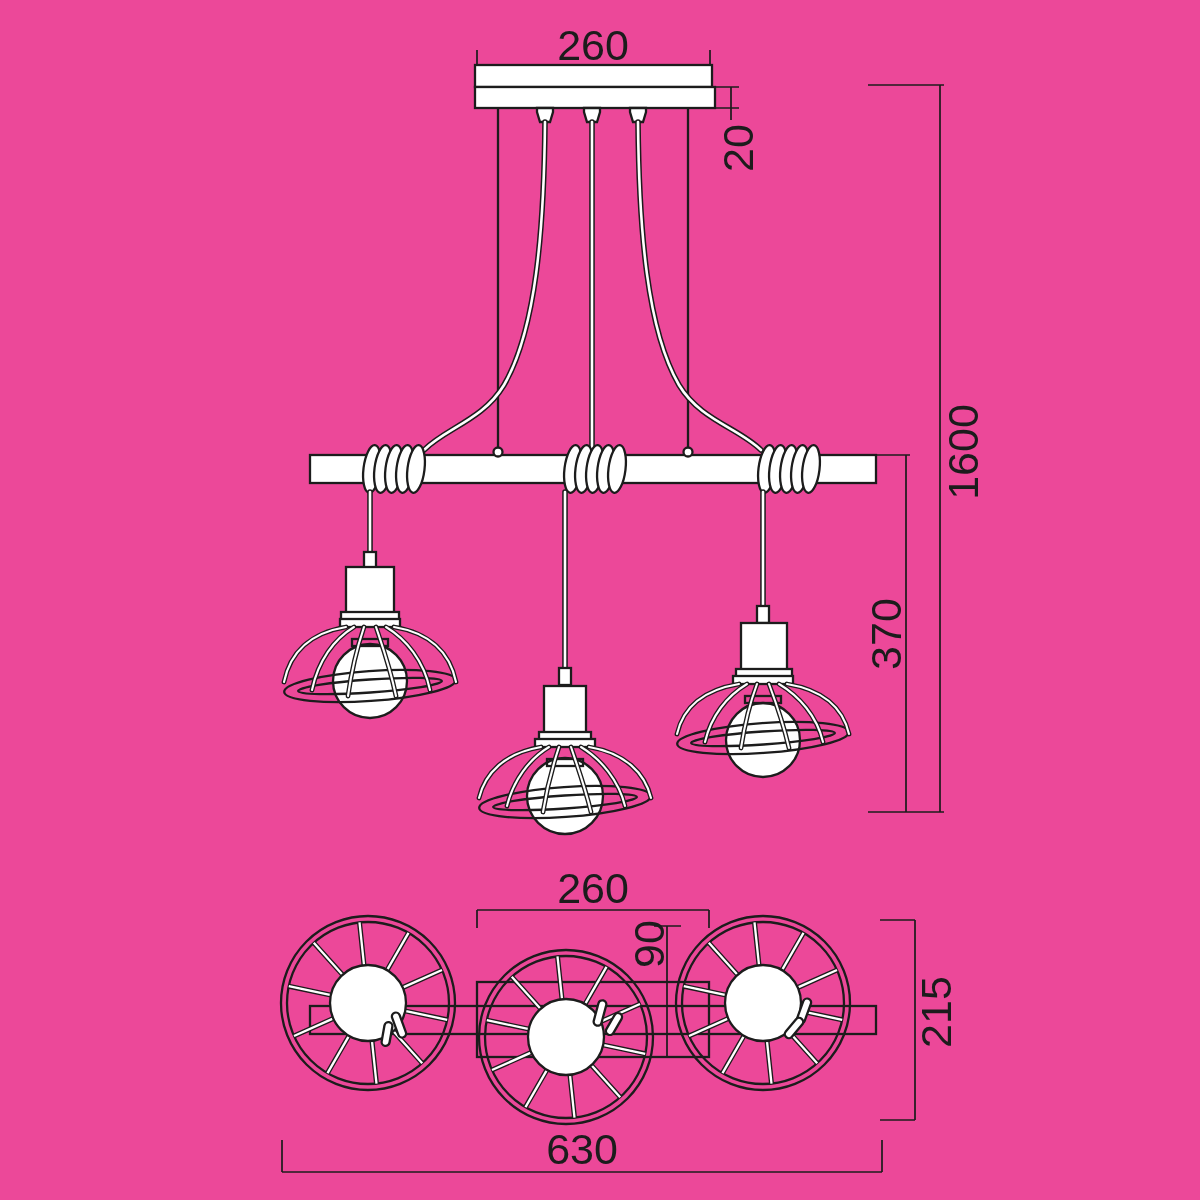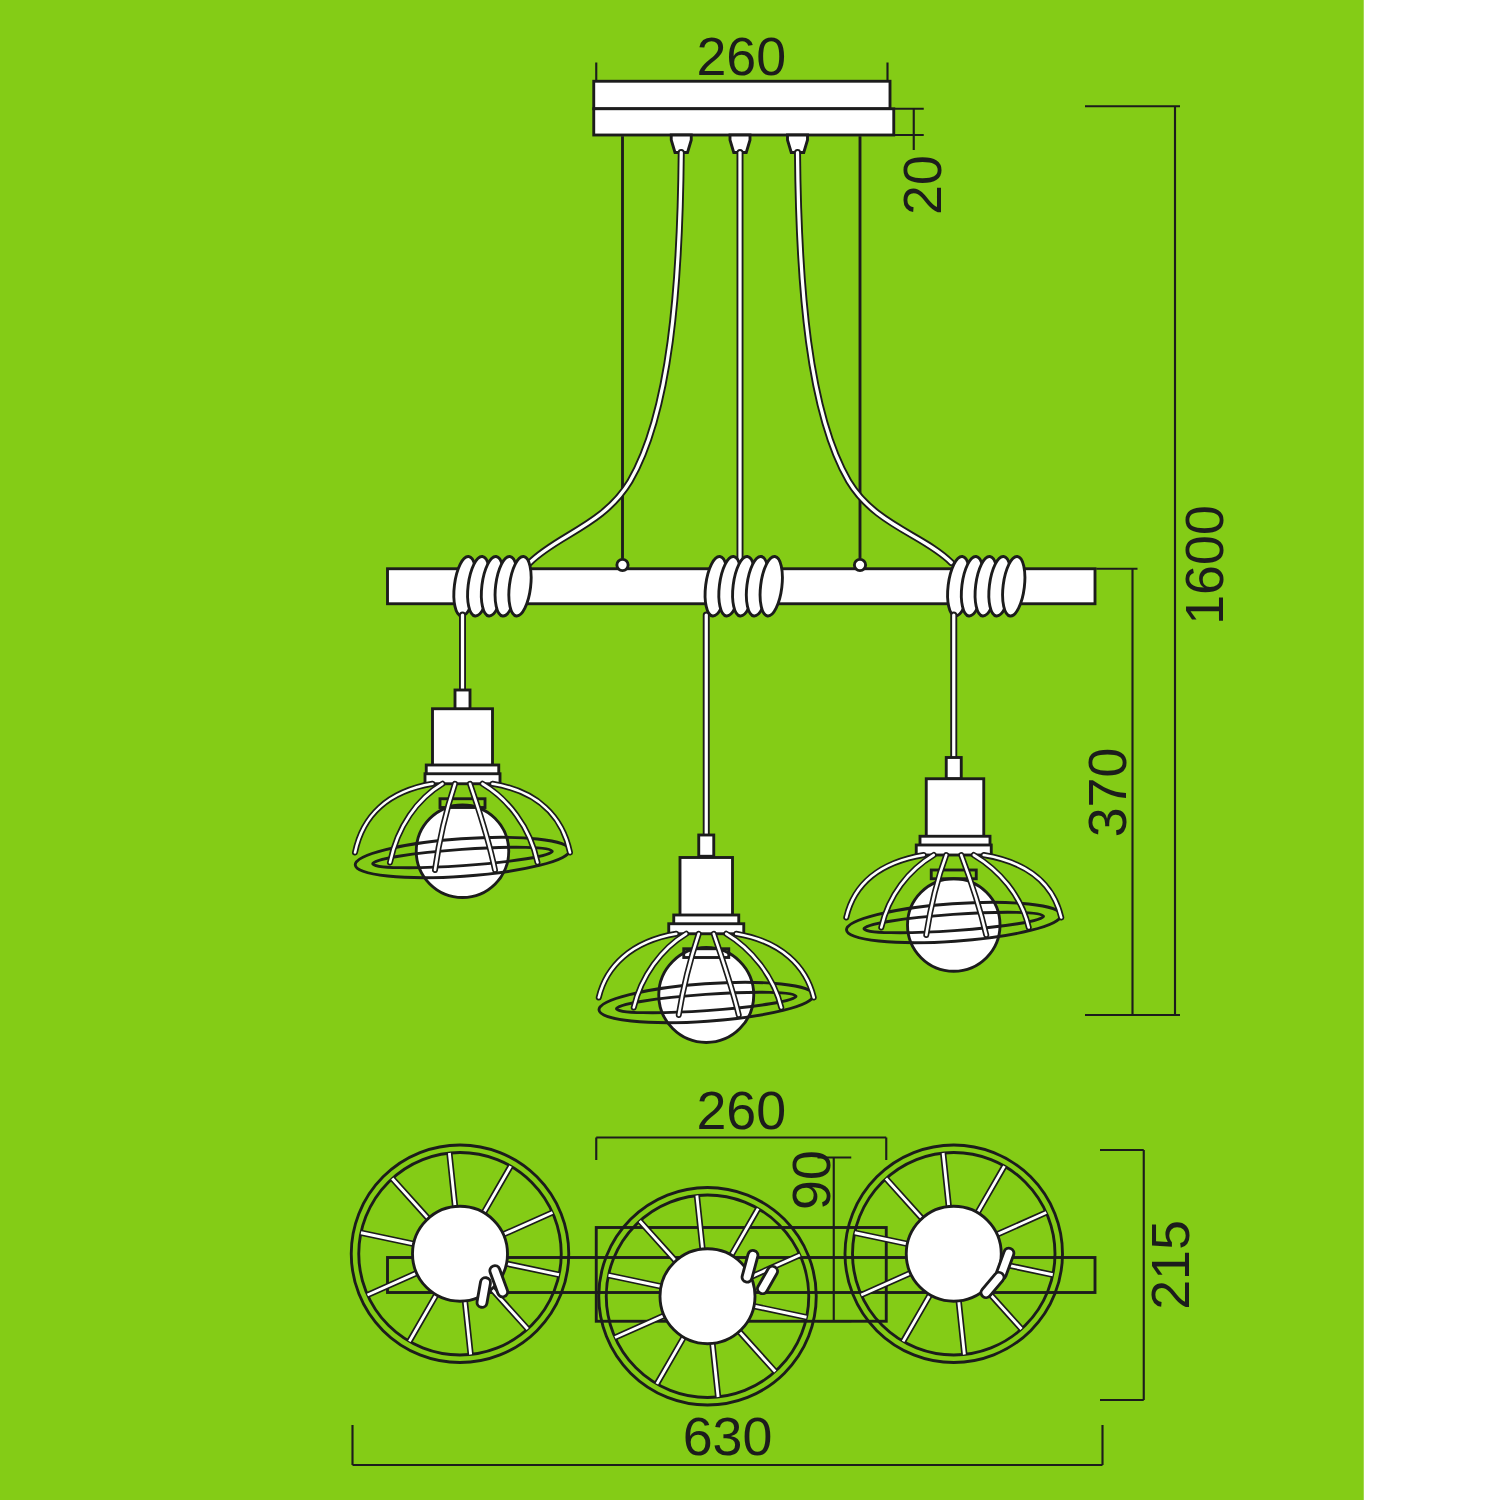--- a/index.html
+++ b/index.html
@@ -1,16 +1,16 @@
 <!DOCTYPE html>
 <html><head>
 <meta charset="utf-8">
 <style>
   html,body{margin:0;padding:0;background:#ffffff;}
-  .stage{position:relative;width:1091px;height:1200px;background:#84cc16;overflow:hidden;}
+  .stage{position:relative;width:1200px;height:1200px;background:#ec4899;overflow:hidden;}
   svg{display:block;}
   .ln{fill:none;stroke:#1c1c1c;stroke-width:2.3;}
   .lnw{fill:#ffffff;stroke:#1c1c1c;stroke-width:2.3;}
   .thin{fill:none;stroke:#1c1c1c;stroke-width:1.7;}
   .tube-o{fill:none;stroke:#1c1c1c;stroke-width:5.6;stroke-linecap:round;}
   .tube-i{fill:none;stroke:#ffffff;stroke-width:2.6;stroke-linecap:round;}
   .rib-o{fill:none;stroke:#1c1c1c;stroke-width:4.8;stroke-linecap:round;}
   .rib-i{fill:none;stroke:#ffffff;stroke-width:2.1;stroke-linecap:round;}
   .spk-o{fill:none;stroke:#1c1c1c;stroke-width:5;}
   .spk-i{fill:none;stroke:#ffffff;stroke-width:2.3;}

